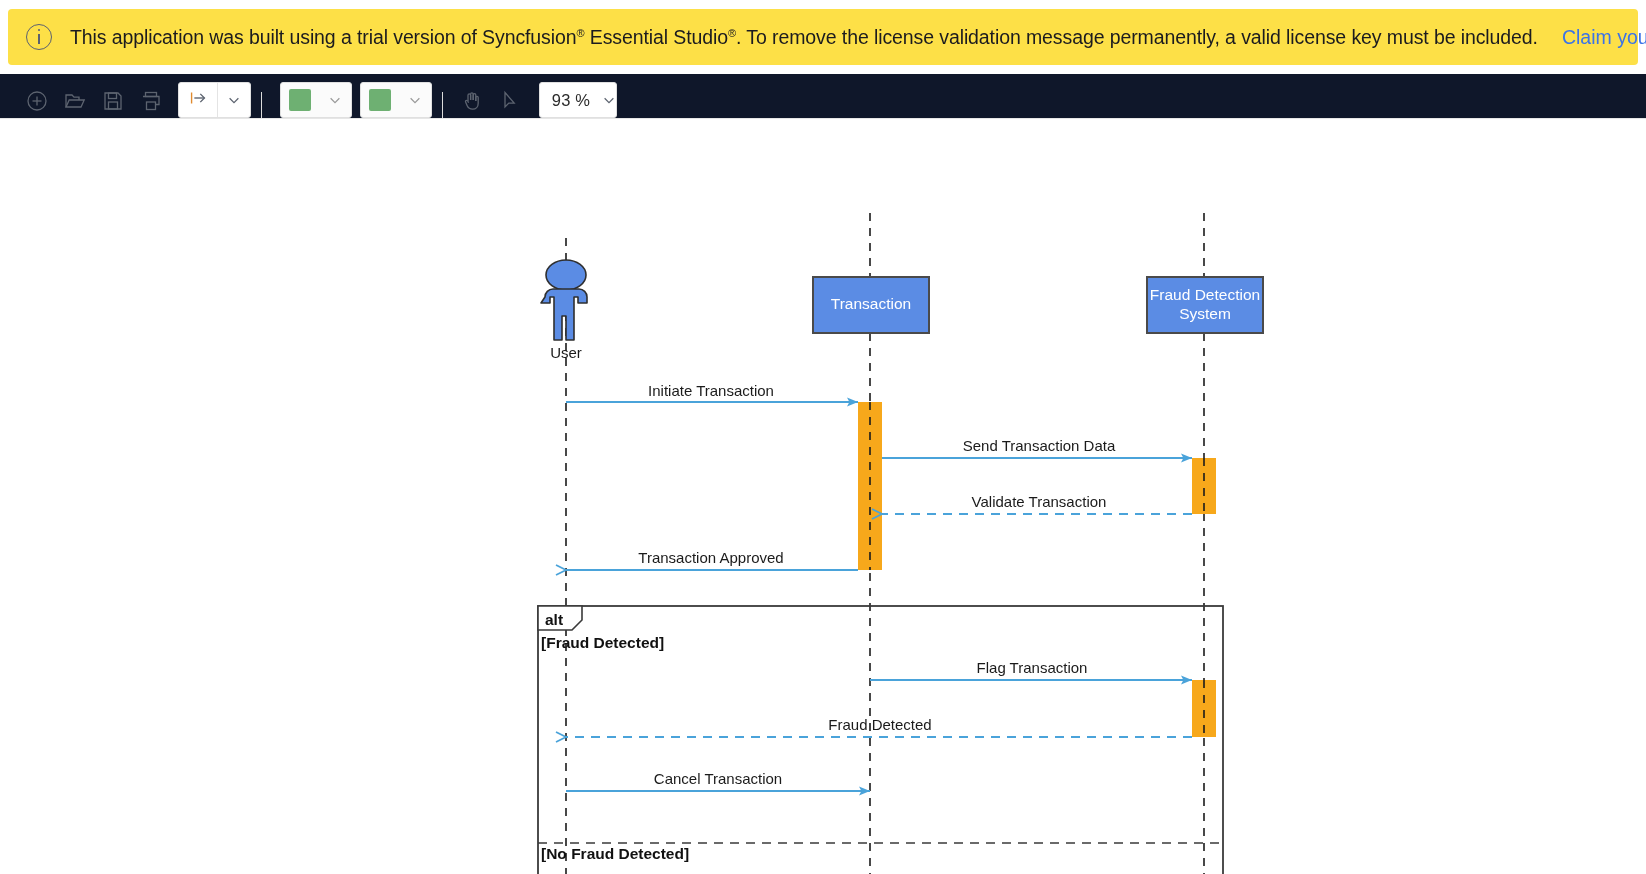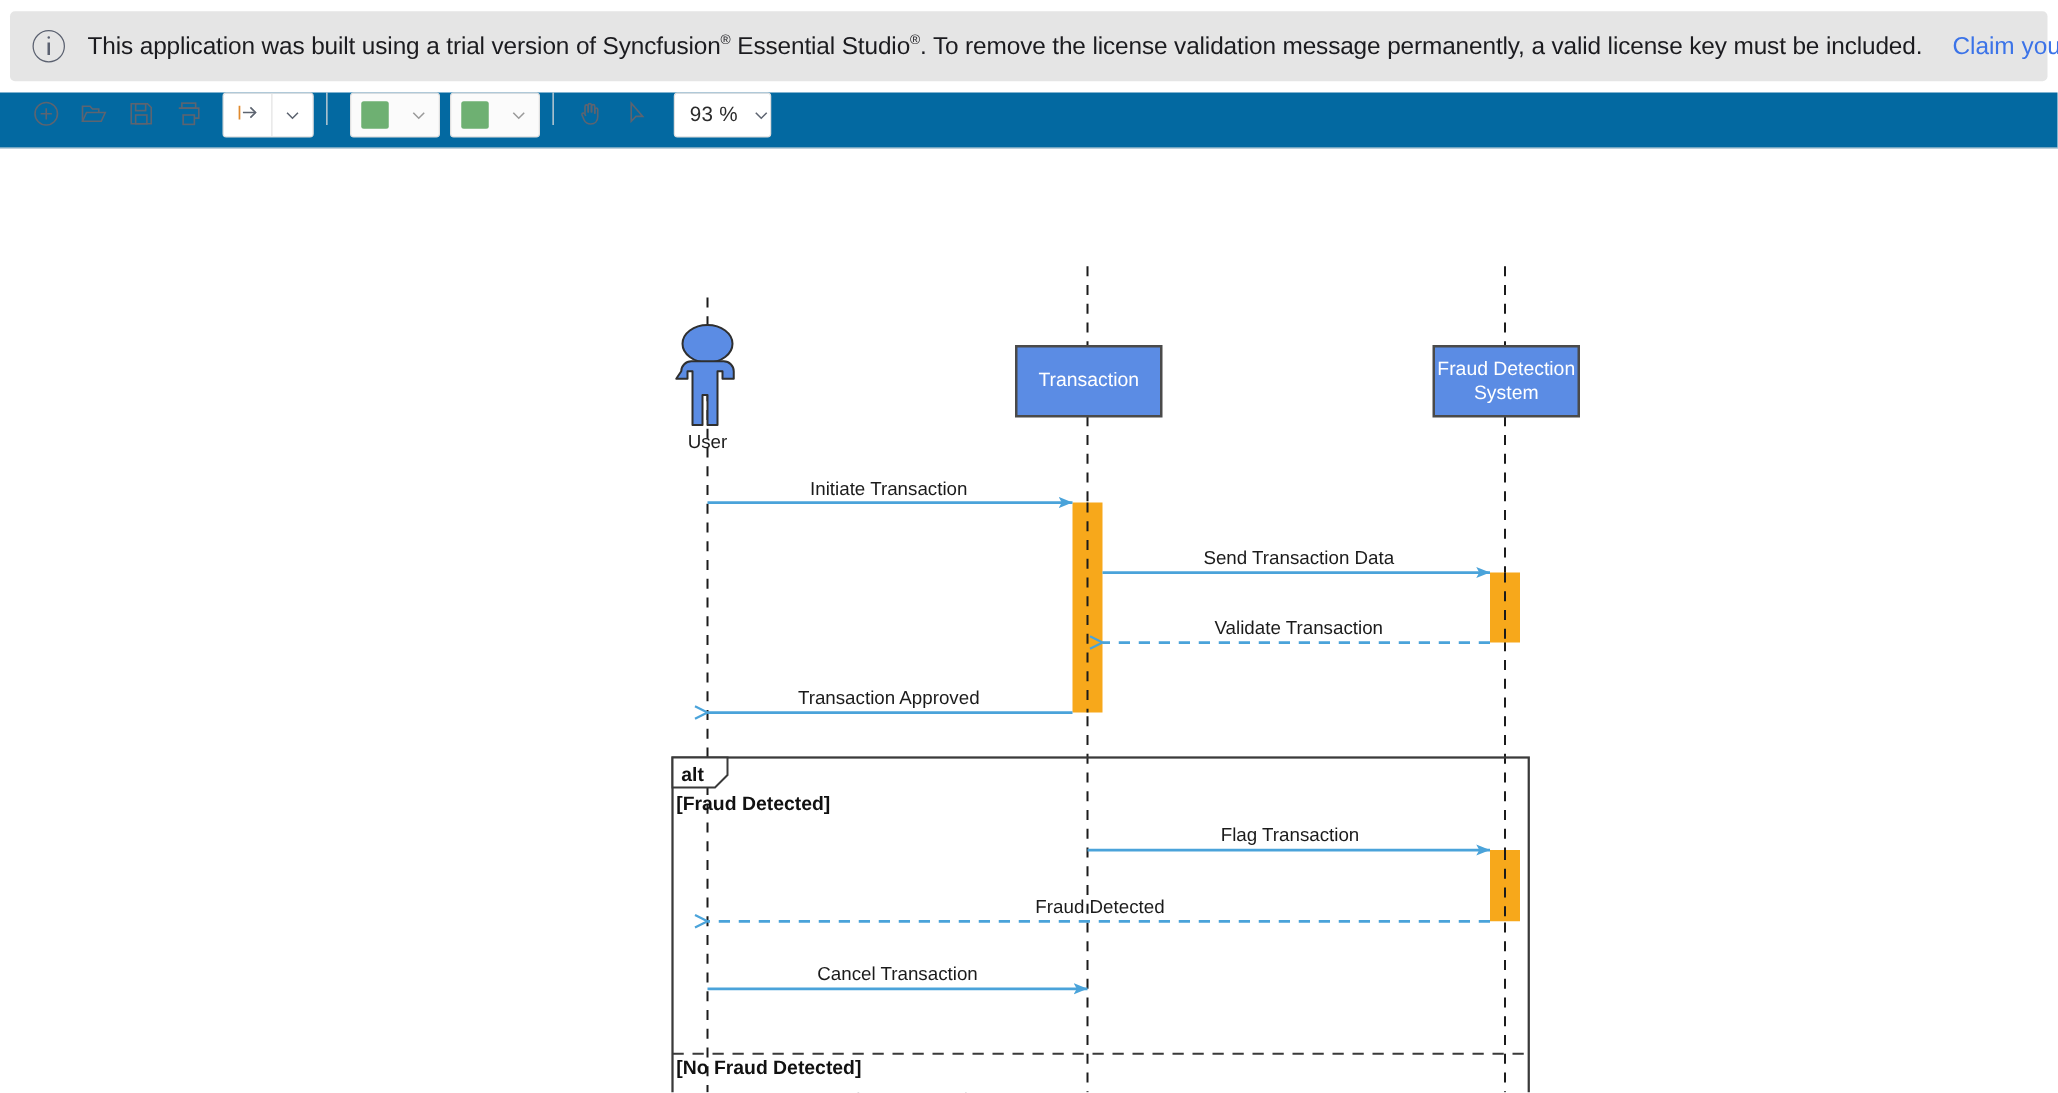--- a/index.html
+++ b/index.html
@@ -9,21 +9,21 @@
     background: #ffffff;
     font-family: "Liberation Sans", sans-serif;
     overflow: hidden;
   }
 
   
   #license-banner {
     position: absolute;
     left: 8px; top: 9px;
     width: 1630px; height: 56px;
-    background: #e5e5e5;
+    background: #fde047;
     border-radius: 4px;
     display: flex;
     align-items: center;
     padding: 0 18px;
     gap: 18px;
   }
   #license-banner .info-icon {
     width: 26px; height: 26px;
     flex: 0 0 26px;
     border: 1.6px solid #5b6170;
@@ -55,24 +55,24 @@
     text-decoration: none;
     white-space: nowrap;
     margin-left: 6px;
   }
 
   
   #toolbar {
     position: absolute;
     left: 0; top: 74px;
     width: 1646px; height: 45px;
-    background: #0369a1;
+    background: #0f172a;
     border-bottom: 1px solid #e6e6e6;
     display: flex;
-    align-items: flex-start;
+    align-items: flex-end;
     padding-left: 18px;
     gap: 0px;
   }
   .tb-btn {
     width: 38px; height: 34px;
     display: flex; align-items: center; justify-content: center;
     background: transparent;
     border: none;
     cursor: pointer;
     color: #5d6470;

